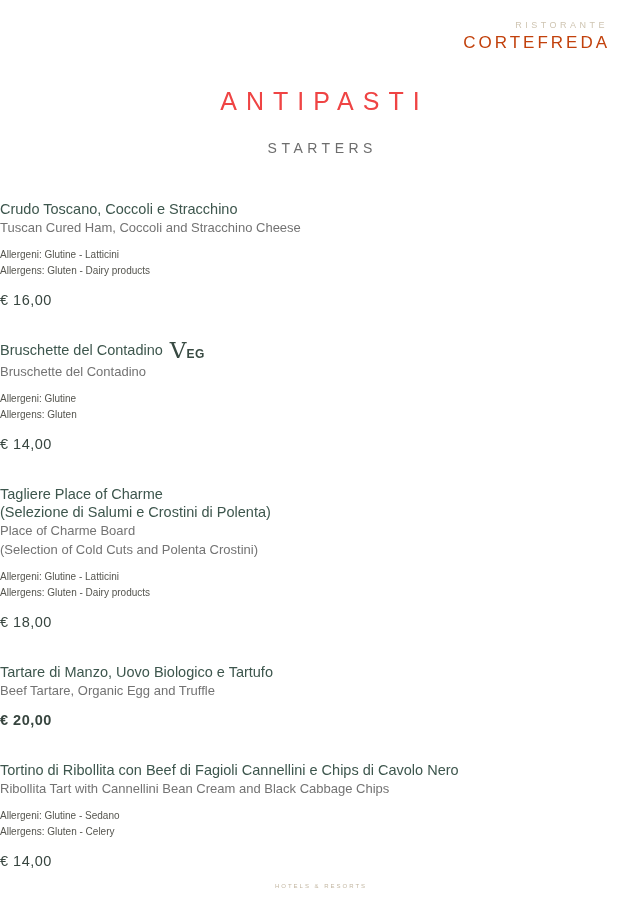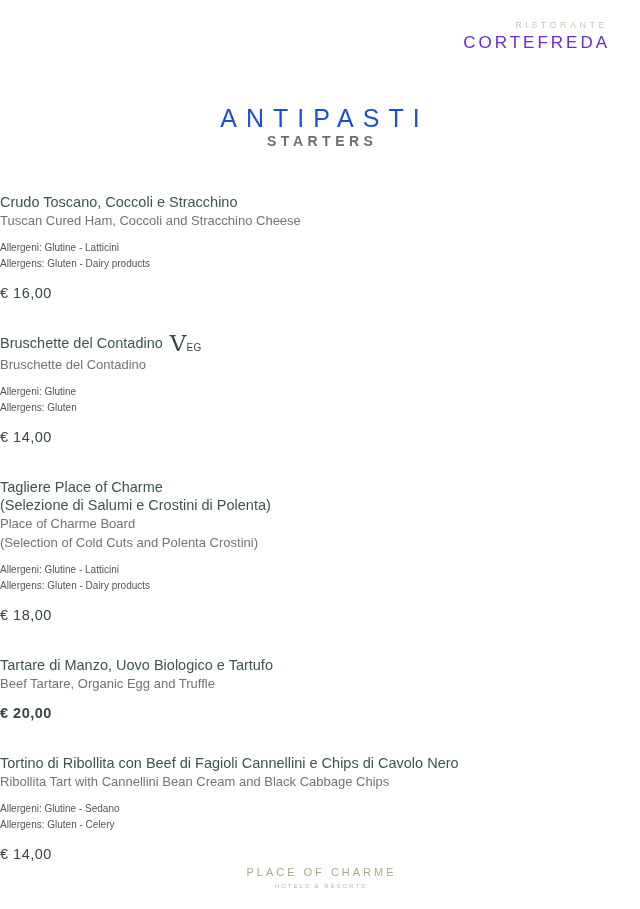--- a/index.html
+++ b/index.html
@@ -26,38 +26,39 @@
     font-size: 9px;
     letter-spacing: 3.5px;
     color: #cfc5b2;
     font-weight: 400;
     margin-right: 2px;
   }
   .brand-cortefreda {
     margin-top: 3px;
     font-size: 17px;
     letter-spacing: 3px;
-    color: #6d28d9;
+    color: #c2410c;
     font-weight: 400;
   }
 
   
   .title {
-    margin-top: 51px;
+    margin-top: 34px;
     text-align: center;
     font-size: 25px;
     font-weight: 400;
     letter-spacing: 9px;
     text-indent: 9px;
-    color: #1d4ed8;
+    color: #ef4444;
   }
   .subtitle {
+    margin-top: 24px;
     text-align: center;
     font-size: 14px;
-    font-weight: 700;
+    font-weight: 400;
     letter-spacing: 4.5px;
     text-indent: 4.5px;
     color: #6d6d6d;
   }
 
   
   .menu {
     margin-top: 44px;
     text-align: left;
   }
@@ -96,23 +97,24 @@
     margin-left: 7px;
     vertical-align: -3px;
   }
   .veg-v {
     font-family: "DejaVu Serif", serif;
     font-size: 23px;
     line-height: 0.8;
     color: #384a42;
   }
   .veg-eg {
-    font-size: 10px;
+    font-size: 12px;
     letter-spacing: 0.5px;
     color: #384a42;
+    font-weight: bold;
   }
 
   
   .brand-footer {
     position: absolute;
     left: 0; right: 0;
     bottom: 20px;
     text-align: center;
   }
   .footer-line1 {
@@ -188,17 +190,16 @@
       <div class="allergens">
         <div>Allergeni: Glutine - Sedano</div>
         <div>Allergens: Gluten - Celery</div>
       </div>
       <div class="price">€ 14,00</div>
     </article>
 
   </section>
 
   <footer class="brand-footer">
-    <div class="footer-line1">PLACE OF CHARME</div>
     <div class="footer-line2">HOTELS &amp; RESORTS</div>
   </footer>
 
 </div>
 
 </body></html>

